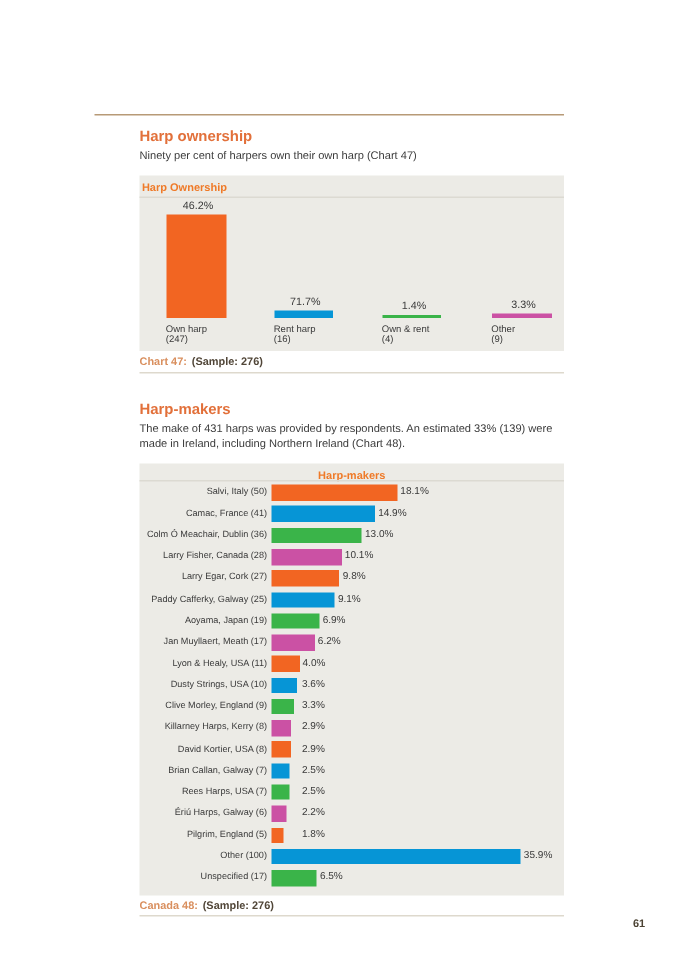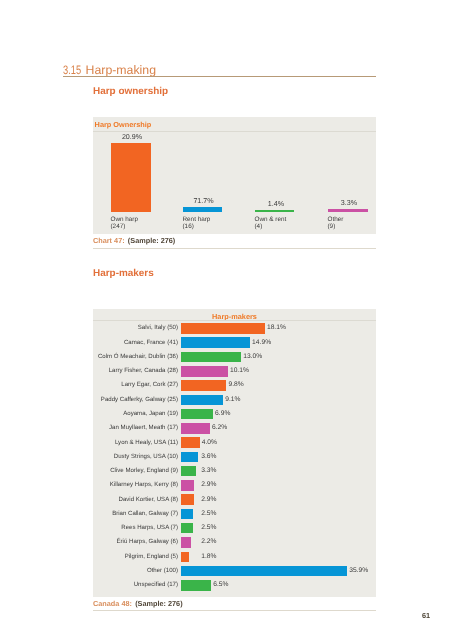--- a/index.html
+++ b/index.html
@@ -40,50 +40,49 @@
   .hb-bar{position:absolute;left:181px;}
   .hb-val{position:absolute;font-size:6.7px;color:#3a3a3a;white-space:nowrap;}
 
   .pgnum{position:absolute;font-size:7.3px;font-weight:bold;color:#4b4233;}
 </style>
 </head>
 <body>
 
 <div class="page">
 
-  <div class="sec-head">
-    <span class="txt"><span class="num">3.15</span><span>Harp-making</span></span>
-  </div>
   <div class="sec-rule"></div>
 
   <div class="sub-head" style="top:86px">Harp ownership</div>
+  <div class="body-txt" style="top:99px">Ninety per cent of harpers own their own harp (Chart 47)</div>
 
   <div class="chart" id="chart1" style="top:116.6px;height:117px;width:283px">
     <div class="chart-title" style="left:1.6px;top:3.5px">Harp Ownership</div>
     <div class="chart-sep" style="top:14.5px"></div>
   <div class="vb-bar" style="left: 17.5px; top: 26.4698px; width: 40px; height: 68.5302px; background: rgb(242, 101, 34);"></div>
-      <div class="vb-val" style="left: 13px; top: 16.4698px; width: 52px;">20.9%</div>
+      <div class="vb-val" style="left: 13px; top: 16.4698px; width: 52px;">46.2%</div>
       <div class="vb-lab" style="left: 17.5px; top: 99px;"><span>Own harp</span><br><span>(247)</span></div>
       <div class="vb-bar" style="left: 89.5px; top: 90.5589px; width: 39px; height: 4.44106px; background: rgb(6, 149, 214);"></div>
       <div class="vb-val" style="left: 84.5px; top: 80.5589px; width: 52px;">71.7%</div>
       <div class="vb-lab" style="left: 89.5px; top: 99px;"><span>Rent harp</span><br><span>(16)</span></div>
       <div class="vb-bar" style="left: 161.5px; top: 93.4px; width: 39px; height: 1.6px; background: rgb(58, 180, 73);"></div>
       <div class="vb-val" style="left: 157px; top: 83.4px; width: 52px;">1.4%</div>
       <div class="vb-lab" style="left: 161.5px; top: 99px;"><span>Own &amp; rent</span><br><span>(4)</span></div>
       <div class="vb-bar" style="left: 234.5px; top: 92.4732px; width: 40px; height: 2.52681px; background: rgb(203, 81, 164);"></div>
       <div class="vb-val" style="left: 230px; top: 82.4732px; width: 52px;">3.3%</div>
       <div class="vb-lab" style="left: 234.5px; top: 99px;"><span>Other</span><br><span>(9)</span></div>
     </div>
 
   <div class="cap" style="top:236px">
     <span class="c1">Chart 47:</span><span class="c2">(Sample: 276)</span>
   </div>
   <div class="cap-rule" style="top:248px"></div>
 
   <div class="sub-head" style="top:268px">Harp-makers</div>
+  <div class="body-txt" style="top:281px">The make of 431 harps was provided by respondents. An estimated 33% (139) were made in Ireland, including Northern Ireland (Chart 48).</div>
 
   <div class="chart" id="chart2" style="top:308.6px;height:288px;width:283px">
     <div class="chart-title" style="left:0;top:3.2px;width:283px;text-align:center">Harp-makers</div>
     <div class="chart-sep" style="top:11.5px"></div>
   <div class="hb-lab" style="left: 0px; width: 85px; top: 15.8px;">Salvi, Italy (50)</div>
       <div class="hb-bar" style="left: 88px; top: 14.6px; width: 83.7125px; height: 10.5px; background: rgb(242, 101, 34);"></div>
       <div class="hb-val" style="left: 173.912px; top: 15.8px;">18.1%</div>
       <div class="hb-lab" style="left: 0px; width: 85px; top: 30.07px;">Camac, France (41)</div>
       <div class="hb-bar" style="left: 88px; top: 28.87px; width: 68.9125px; height: 10.5px; background: rgb(6, 149, 214);"></div>
       <div class="hb-val" style="left: 159.113px; top: 30.07px;">14.9%</div>

